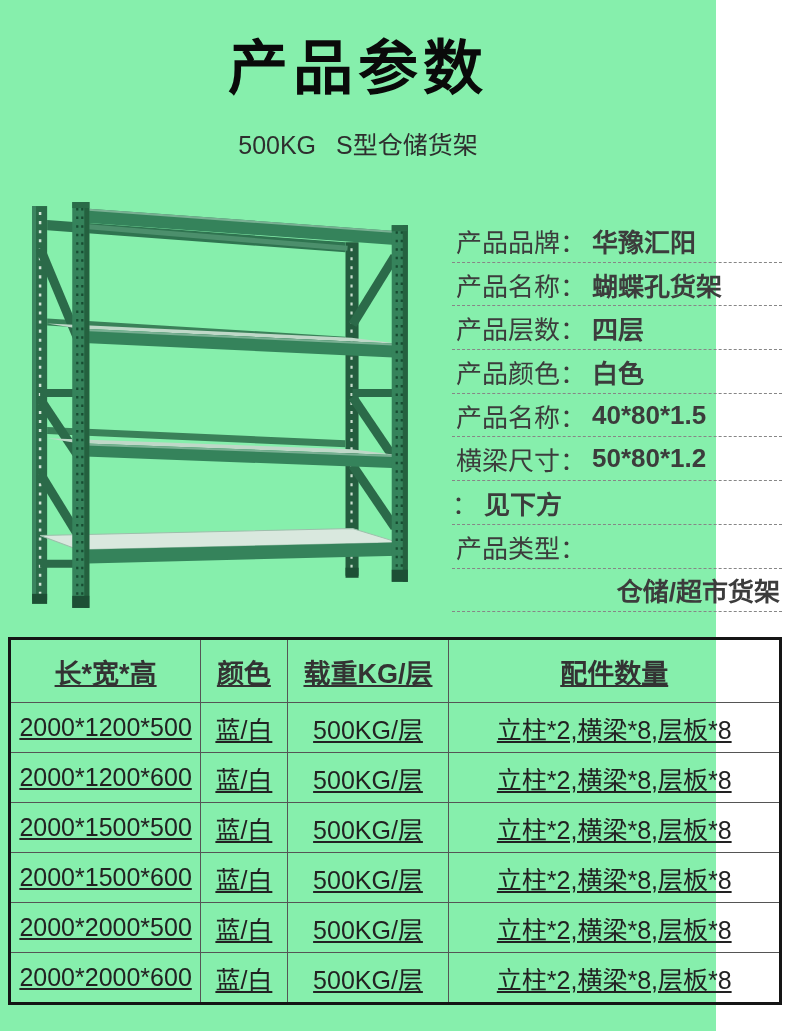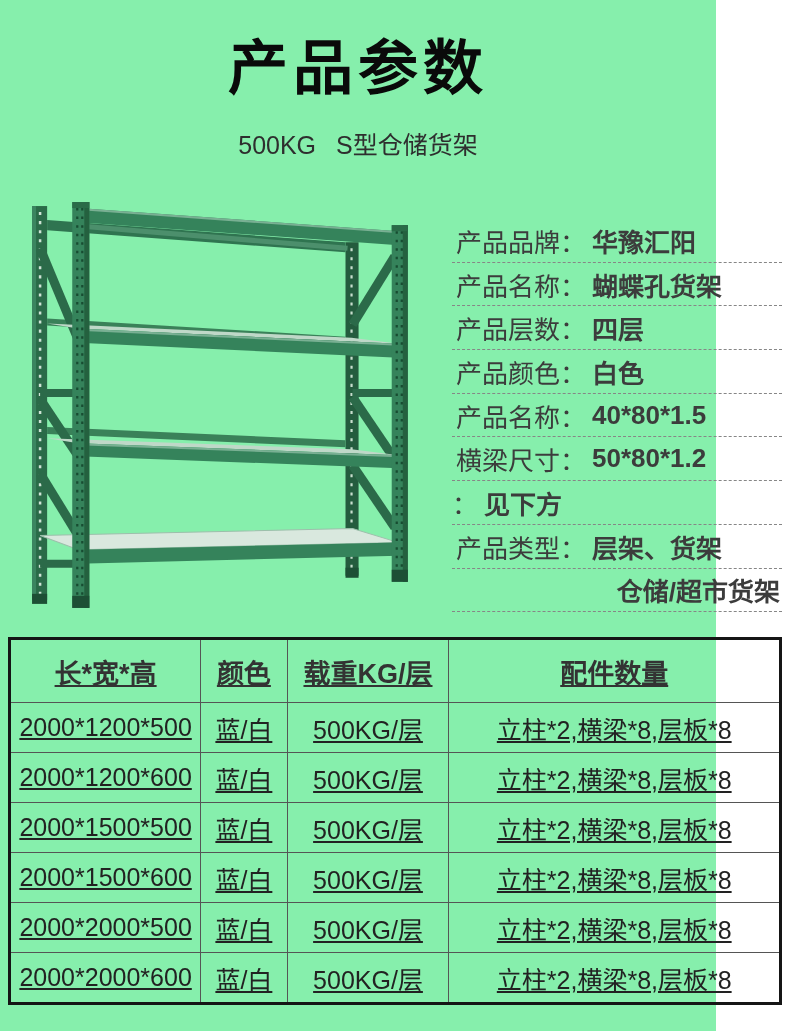--- a/index.html
+++ b/index.html
@@ -181,21 +181,20 @@
         <span class="spec-colon">：</span>
         <span class="spec-value">50*80*1.2</span>
       </li>
     <li class="spec-row">
         <span class="spec-colon">：</span>
         <span class="spec-value">见下方</span>
       </li>
     <li class="spec-row">
         <span class="spec-label">产品类型</span>
         <span class="spec-colon">：</span>
-        <span class="spec-value">层架、货架</span>
       </li>
     <li class="spec-row cont">
         <span class="spec-value">仓储/超市货架</span>
       </li>
   </ul>
 
   <div class="table-wrap">
     <table class="size-table">
       <colgroup>
         <col class="col-dim">

